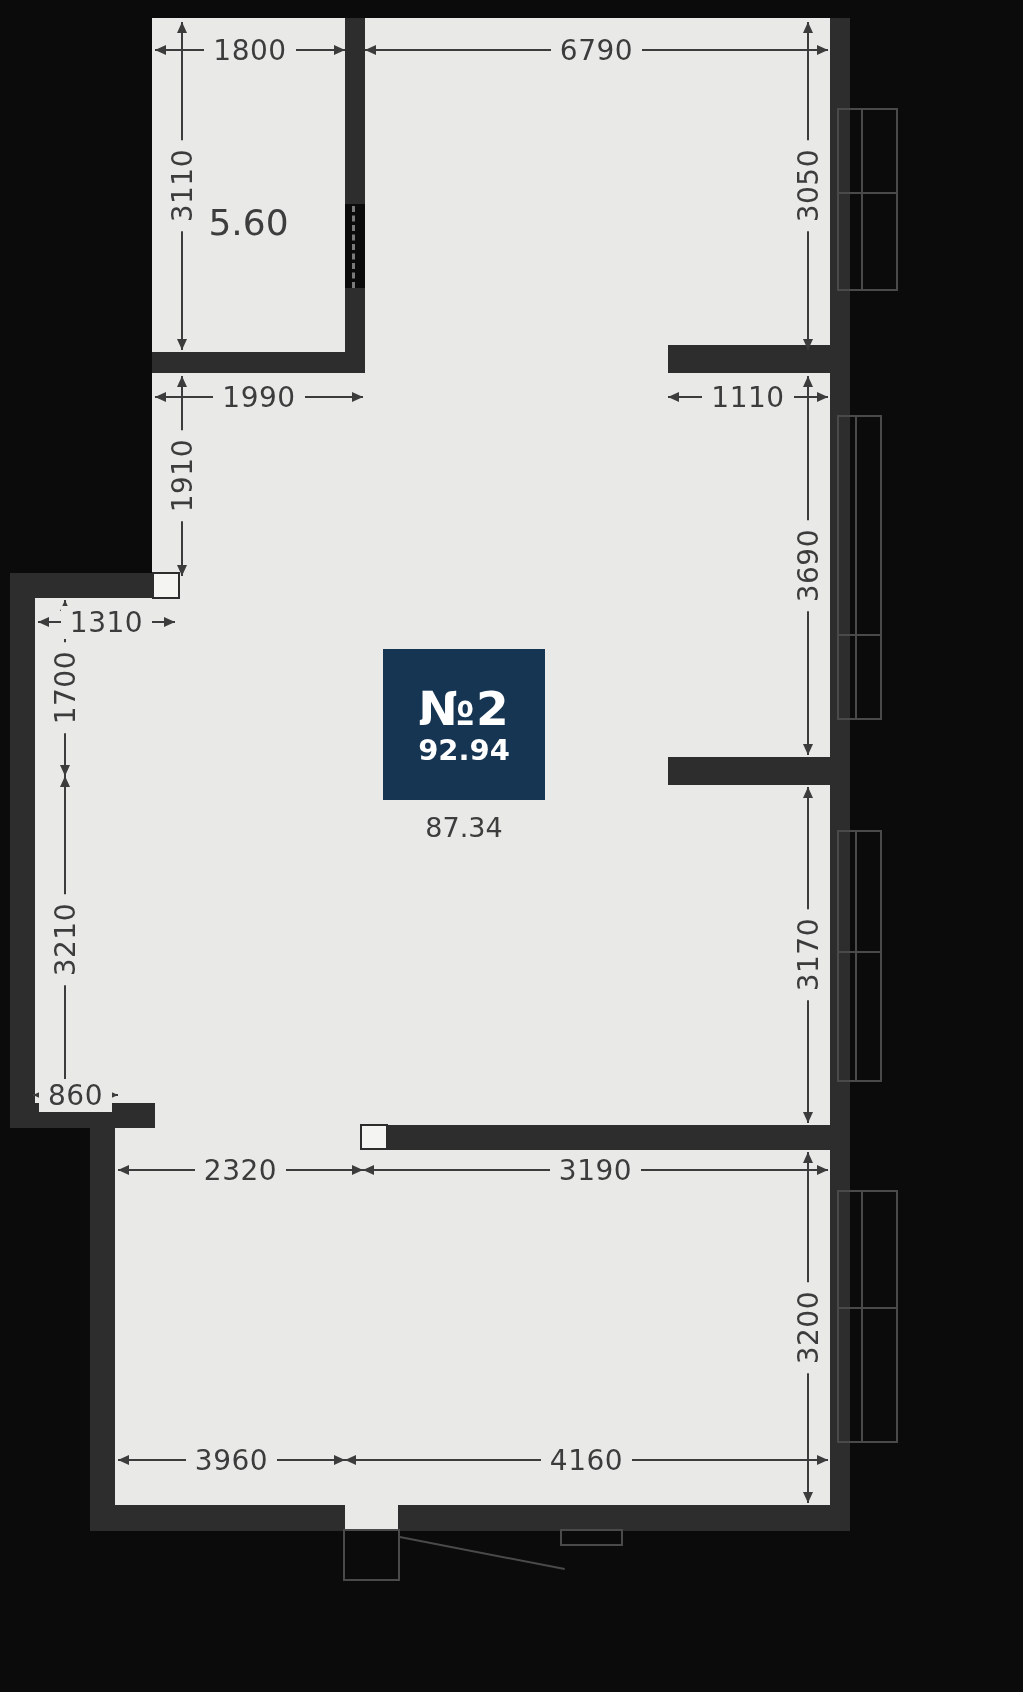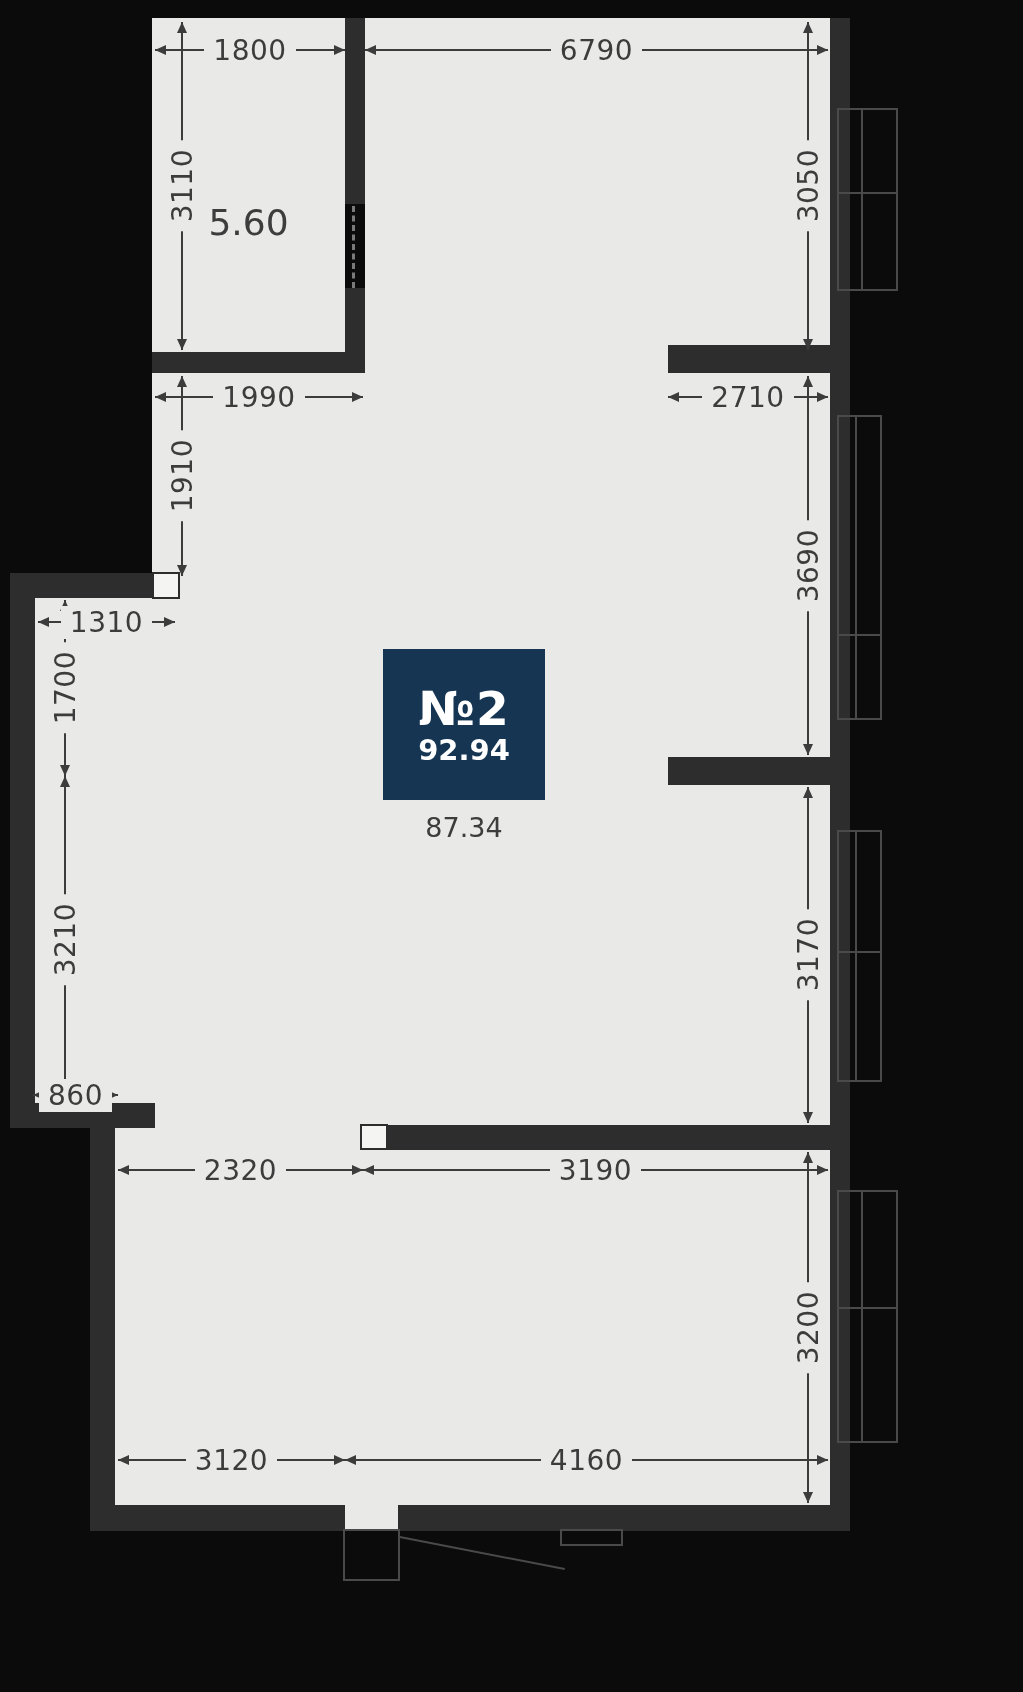--- a/index.html
+++ b/index.html
@@ -97,36 +97,36 @@
   <div class="dim dim-h" style="left:155px;top:37px;width:190px;height:26px">
       <span class="lbl">1800</span>
     </div>
   <div class="dim dim-h" style="left:365px;top:37px;width:463px;height:26px">
       <span class="lbl">6790</span>
     </div>
   <div class="dim dim-h" style="left:155px;top:384px;width:208px;height:26px">
       <span class="lbl">1990</span>
     </div>
   <div class="dim dim-h" style="left:668px;top:384px;width:160px;height:26px">
-      <span class="lbl">2710</span>
+      <span class="lbl">1110</span>
     </div>
   <div class="dim dim-h" style="left:38px;top:609px;width:137px;height:26px">
       <span class="lbl">1310</span>
     </div>
   <div class="dim dim-h" style="left:33px;top:1082px;width:85px;height:26px">
       <span class="lbl">860</span>
     </div>
   <div class="dim dim-h" style="left:118px;top:1157px;width:245px;height:26px">
       <span class="lbl">2320</span>
     </div>
   <div class="dim dim-h" style="left:363px;top:1157px;width:465px;height:26px">
       <span class="lbl">3190</span>
     </div>
   <div class="dim dim-h" style="left:118px;top:1447px;width:227px;height:26px">
-      <span class="lbl">3120</span>
+      <span class="lbl">3960</span>
     </div>
   <div class="dim dim-h" style="left:345px;top:1447px;width:483px;height:26px">
       <span class="lbl">4160</span>
     </div>
 
   <div class="dim dim-v" style="left:167px;top:22px;width:30px;height:328px">
       <span class="lbl">3110</span>
     </div>
   <div class="dim dim-v" style="left:793px;top:22px;width:30px;height:328px">
       <span class="lbl">3050</span>

